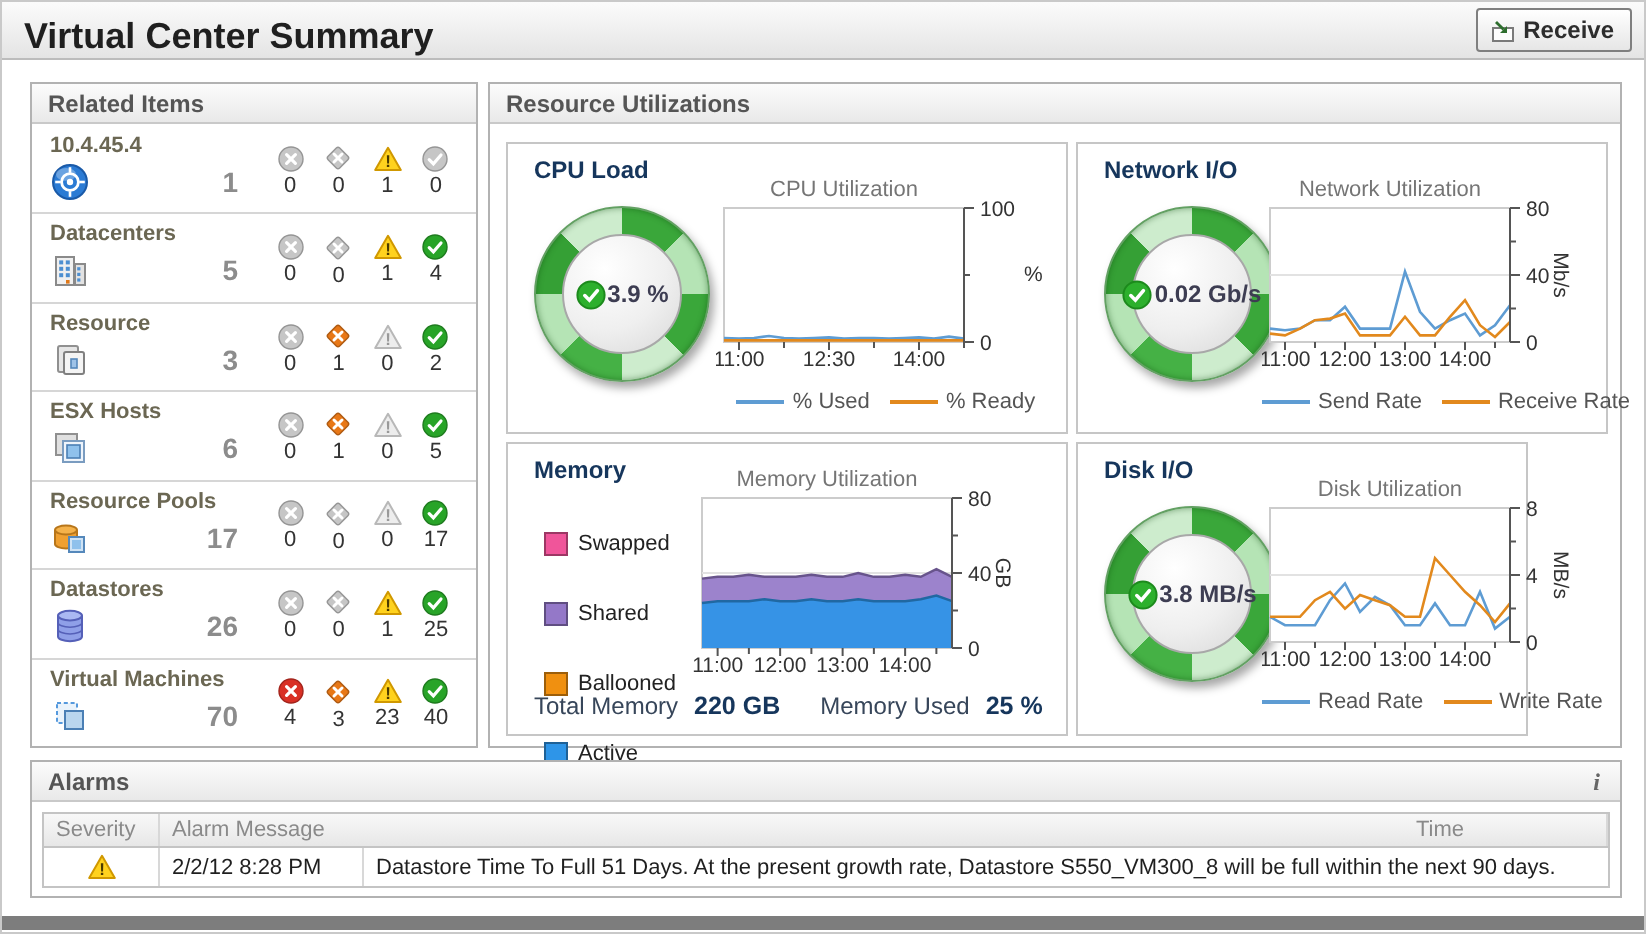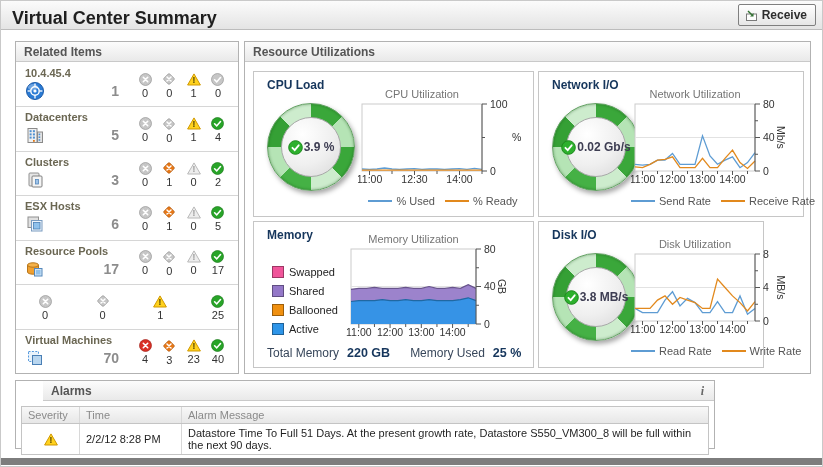--- a/index.html
+++ b/index.html
@@ -53,31 +53,31 @@
 
   .chart-block { position:absolute; top:17px; }
   #quad-cpu .chart-block, #quad-memory .chart-block { left:104px; }
   #quad-network .chart-block, #quad-disk .chart-block { left:92px; }
   #quad-memory .chart-block { left:92px; top:12px; }
   .chart-legend { display:flex; justify-content:center; align-items:center; gap:10px; margin-top:0px; }
   .chart-legend .entry { display:flex; align-items:center; gap:4px; }
   .chart-legend .swatch-line { width:24px; height:0; border-top:2px solid #888; }
   .chart-legend .entry span.lbl { font-size:11px; color:#555; white-space:nowrap;text-align:center; }
 
-  #memory-legend { position:absolute; left:18px; top:44px; display:flex; flex-direction:column; gap:7px; }
+  #memory-legend { position:absolute; left:18px; top:44px; display:flex; flex-direction:column; gap:23px; }
   #memory-legend .entry { display:flex; align-items:center; gap:5px; }
   #memory-legend .swatch { width:12px; height:12px; border:1px solid #666; }
   #memory-legend .lbl { font-size:11px; color:#222; white-space:nowrap; }
   #memory-stats { position:absolute; left:13px; bottom:7px; right:6px; display:flex; align-items:baseline; gap:8px; }
   #memory-stats .s-label { font-size:12px; color:#37465a; }
   #memory-stats .s-value { font-size:12.5px; font-weight:bold; color:#16365c; }
   #memory-stats .gap { width:4px; }
 
   
-  #alarms-panel { left:14px; top:379px; width:700px; height:69px;padding-left:27px; }
+  #alarms-panel { left:14px; top:379px; width:796px; height:69px; }
   #alarm-table { position:absolute; left:5px; right:5px; top:25px; border:1px solid #c4c4c4; }
   .al-header { display:flex; background:linear-gradient(#f8f8f8,#e7e7e7); border-bottom:1px solid #c4c4c4; }
   .al-header .cell { font-size:11px; color:#8a8a8a; padding:2px 6px; }
   .al-row { display:flex; background:#ffffff; }
   .al-row .cell { font-size:11px; color:#1f1f1f; padding:3px 6px; display:flex; align-items:center; }
   .col-sev { width:58px; border-right:1px solid #d8d8d8; justify-content:center; }
   .al-header .col-sev { justify-content:flex-start; }
   .col-time { width:102px; border-right:1px solid #d8d8d8; white-space:nowrap; }
   .col-msg { flex:1; }
 
@@ -228,21 +228,21 @@
                   <circle cx="6.5" cy="6.5" r="6" fill="#28a428" stroke="rgb(30,123,30)" stroke-width="0.7"></circle>
                   <path d="M3.6 6.8 L5.7 8.9 L9.5 4.5" stroke="#fff" stroke-width="1.6" fill="none" stroke-linecap="round"></path>
                 </svg>
               </span>
               <span class="ri-status-count">4</span>
             </div>
           </div>
         </div>
         <div class="ri-row">
           <div class="ri-left">
-            <span class="ri-label">Clusters</span>
+            <span class="ri-label">Resource</span>
             <span class="ri-iconcount">
               <span>
                 <svg width="20" height="20" viewBox="0 0 20 20">
                   <rect x="4" y="3" width="10" height="13" rx="1" fill="#e6e6e6" stroke="#909090"></rect>
                   <rect x="7" y="6" width="10" height="11" rx="1" fill="#f4f4f4" stroke="#808080"></rect>
                   <rect x="10.5" y="9.5" width="3" height="4.5" fill="#9fc3e8" stroke="#5588bb" stroke-width="0.8"></rect>
                 </svg>
               </span>
               <span class="ri-count">3</span>
             </span>
@@ -387,20 +387,33 @@
                 <svg width="13" height="13" viewBox="0 0 13 13">
                   <circle cx="6.5" cy="6.5" r="6" fill="#28a428" stroke="rgb(30,123,30)" stroke-width="0.7"></circle>
                   <path d="M3.6 6.8 L5.7 8.9 L9.5 4.5" stroke="#fff" stroke-width="1.6" fill="none" stroke-linecap="round"></path>
                 </svg>
               </span>
               <span class="ri-status-count">17</span>
             </div>
           </div>
         </div>
         <div class="ri-row">
+          <div class="ri-left">
+            <span class="ri-label">Datastores</span>
+            <span class="ri-iconcount">
+              <span>
+                <svg width="20" height="20" viewBox="0 0 20 20">
+                  <path d="M4 4.8 v10.4 a6 2.4 0 0 0 12 0 V4.8" fill="#8f9fe8" stroke="#5560b8"></path>
+                  <ellipse cx="10" cy="4.8" rx="6" ry="2.4" fill="#aab8f2" stroke="#5560b8"></ellipse>
+                  <path d="M4 8.2 a6 2.4 0 0 0 12 0 M4 11.6 a6 2.4 0 0 0 12 0" fill="none" stroke="#5560b8" stroke-width="0.8"></path>
+                </svg>
+              </span>
+              <span class="ri-count">26</span>
+            </span>
+          </div>
           <div class="ri-statuses">
             <div class="ri-status">
               <span>
                 <svg width="13" height="13" viewBox="0 0 13 13">
                   <circle cx="6.5" cy="6.5" r="6" fill="#c6c6c6" stroke="rgb(149,149,149)" stroke-width="0.7"></circle>
                   <path d="M4.3 4.3 L8.7 8.7 M8.7 4.3 L4.3 8.7" stroke="#fff" stroke-width="1.6" stroke-linecap="round"></path>
                 </svg>
               </span>
               <span class="ri-status-count">0</span>
             </div>
@@ -726,22 +739,22 @@
   </div>
 
   <div id="alarms-panel" class="panel">
     <div class="panel-header">
       <span>Alarms</span>
       <span class="info-i">i</span>
     </div>
     <div id="alarm-table">
         <div class="al-header">
           <div class="cell col-sev">Severity</div>
+          <div class="cell col-msg">Alarm Message</div>
           <div class="cell col-time">Time</div>
-          <div class="cell col-msg">Alarm Message</div>
         </div>
         <div class="al-row">
           <div class="cell col-sev">
             <span>
               <svg width="14" height="13" viewBox="0 0 14 13">
                 <path d="M7 0.9 L13.4 12 L0.6 12 Z" fill="#ffd21e" stroke="#d09800" stroke-linejoin="round"></path>
                 <text x="7" y="10.3" text-anchor="middle" font-size="8.5" font-weight="bold" fill="#4a3a00">!</text>
               </svg>
             </span>
           </div>

